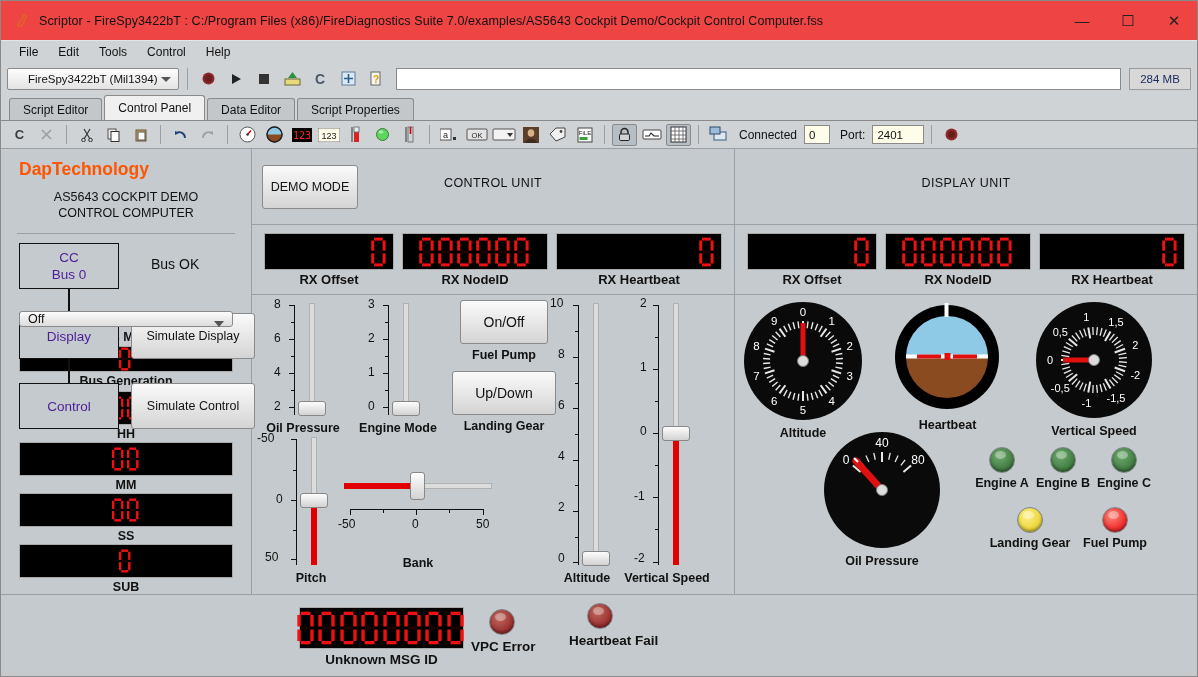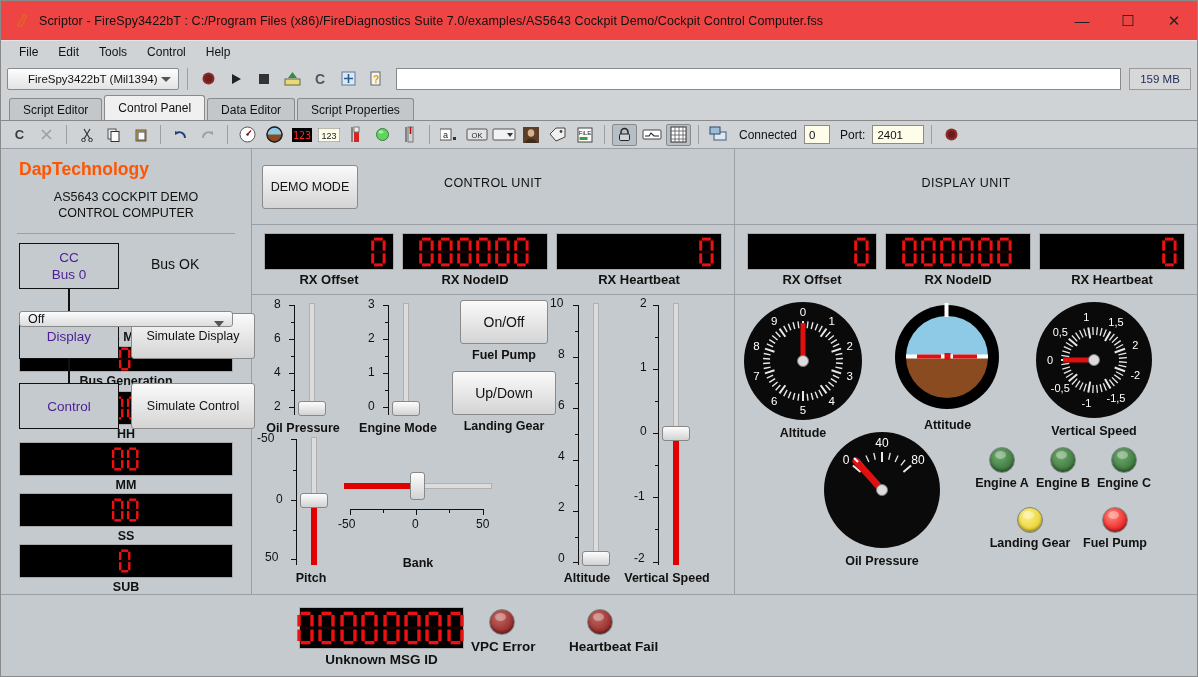--- a/index.html
+++ b/index.html
@@ -181,21 +181,21 @@
           <path d="M3 7.5H12 M7.5 3V12" stroke="#2a5d8f" stroke-width="1.6"></path>
         </svg>
     </span>
     <span class="tbtn">
       <svg width="15" height="15" viewBox="0 0 15 15">
           <rect x="2" y="1" width="9" height="13" fill="#f5f5f5" stroke="#666"></rect>
           <text x="7" y="12" font-size="10" fill="#d6a300" font-weight="bold" text-anchor="middle">?</text>
         </svg>
     </span>
     <div class="urlbar"></div>
-    <div class="membox">159 MB</div>
+    <div class="membox">284 MB</div>
   </div>
 
   <div class="tabbar">
     <div class="tab">Script Editor</div>
     <div class="tab active">Control Panel</div>
     <div class="tab">Data Editor</div>
     <div class="tab">Script Properties</div>
   </div>
 
   <div class="edittool">
@@ -1288,21 +1288,21 @@
             <g clip-path="url(#ballclip)">
               <rect x="0" y="0" width="105" height="56" fill="#8ecae6"></rect>
               <rect x="0" y="56" width="105" height="56" fill="#8a4b20"></rect>
             </g>
             <rect x="49.5" y="2" width="4" height="14" fill="#fff"></rect>
             <rect x="11" y="53.5" width="82" height="4" fill="#fff"></rect>
             <rect x="22" y="53.5" width="24" height="4" fill="#e01010"></rect>
             <rect x="58" y="53.5" width="24" height="4" fill="#e01010"></rect>
             <rect x="49.5" y="52" width="6" height="7" fill="#e01010"></rect>
           </svg>
-          <div class="gaugelabel" style="margin-top:1px;">Attitude</div>
+          <div class="gaugelabel" style="margin-top:1px;">Heartbeat</div>
         </div>
 
         <div style="position:absolute;left:300px;top:6px;">
           <svg width="118" height="118" viewBox="0 0 118 118">
             <circle cx="59" cy="59" r="58" fill="#0a0a0a"></circle>
             <g id="vs-ticks">
                 <line x1="37" y1="59" x2="26" y2="59.00000000000001" stroke="#e8e8e8" stroke-width="2"></line>
                 <line x1="34.24329828146074" y1="55.52067247599836" x2="26.321153731528184" y2="54.407287668317835" stroke="#e8e8e8" stroke-width="1.3"></line>
                 <line x1="34.96845760154203" y1="52.10906610457503" x2="27.278364034035476" y2="49.90396725803903" stroke="#e8e8e8" stroke-width="1.3"></line>
                 <line x1="36.16136355893497" y1="48.831583923105" x2="28.852999897794163" y2="45.57769077849861" stroke="#e8e8e8" stroke-width="1.3"></line>
@@ -1604,18 +1604,18 @@
               </g>
             </svg>
           </span>
       </div>
       <div class="caption" style="margin-top:3px;font-size:13.5px;">Unknown MSG ID</div>
     </div>
     <div style="position:absolute;left:470px;top:14px;width:62px;text-align:center;">
       <div class="led" style="background:radial-gradient(circle at 38% 32%, #c06a60, #9a3030 65%, #742020);margin:0 auto;"></div>
       <div class="ledlabel" style="font-size:13.5px;margin-top:4px;">VPC Error</div>
     </div>
-    <div style="position:absolute;left:568px;top:14px;width:62px;text-align:center;">
+    <div style="position:absolute;left:568px;top:8px;width:62px;text-align:center;">
       <div class="led" style="background:radial-gradient(circle at 38% 32%, #c06a60, #9a3030 65%, #742020);margin:0 auto;"></div>
       <div class="ledlabel" style="font-size:13.5px;margin-top:4px;">Heartbeat Fail</div>
     </div>
   </div>
 </div>
 
 </body></html>

